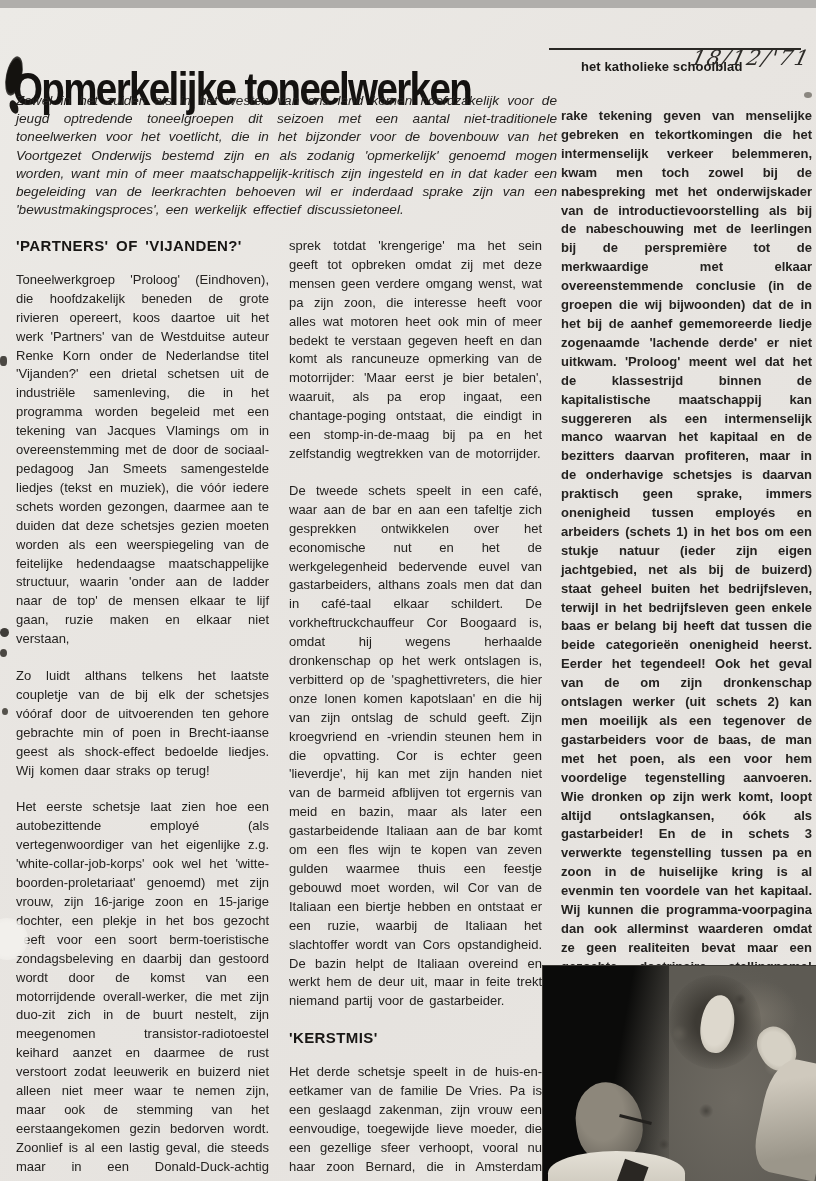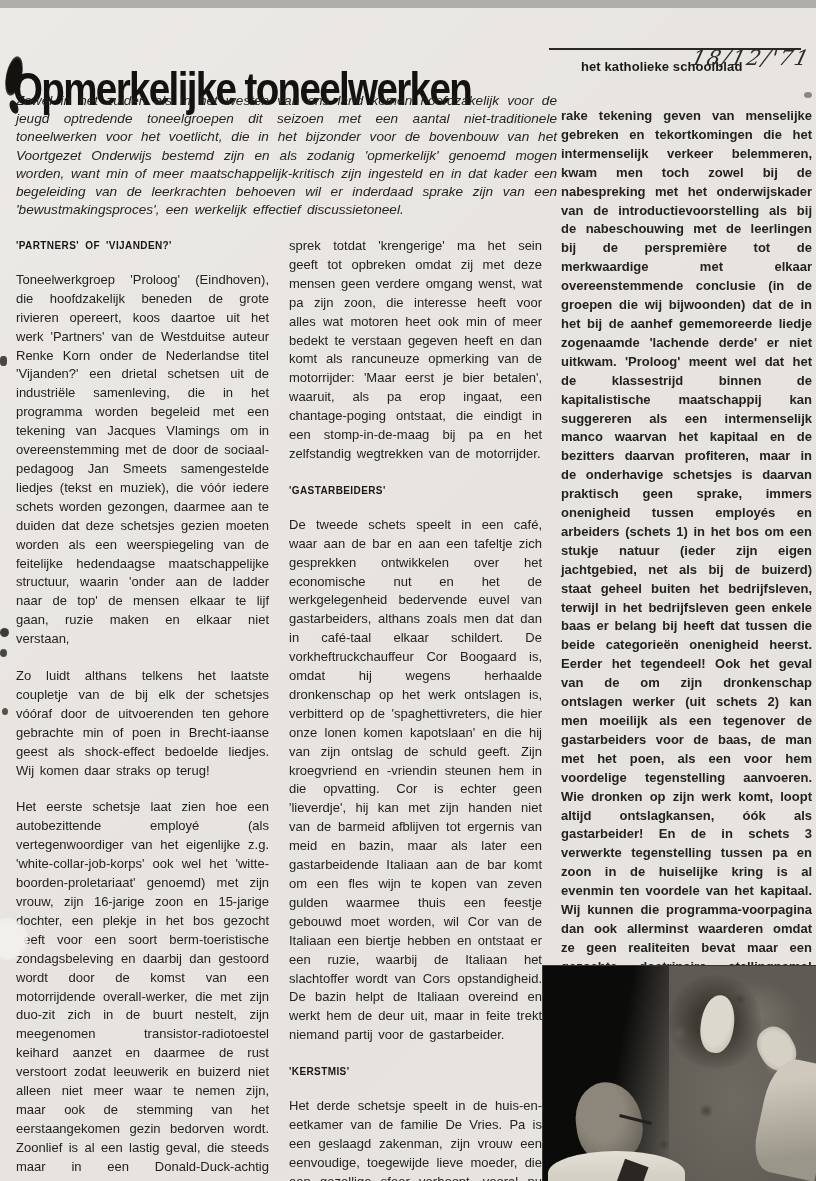--- a/index.html
+++ b/index.html
@@ -28,21 +28,21 @@
     position:absolute;left:16px;top:84px;width:541px;
     font-style:italic;font-size:13.6px;line-height:18.2px;
     text-align:justify;word-spacing:2.5px;color:#262422;
   }
   
   .col{position:absolute;font-size:13px;line-height:18.9px;text-align:justify;word-spacing:2px;color:#242220;}
   .col1{left:16px;top:229px;width:253px;}
   .col2{left:289px;top:229px;width:253px;}
   .col3{left:561px;top:99px;width:251px;font-weight:bold;}
   .col h3{
-    font-size:10px;font-weight:bold;letter-spacing:0.4px;
+    font-size:15px;font-weight:bold;letter-spacing:0.4px;
     margin:0 0 15px 0;color:#181614;text-align:left;word-spacing:3px;
   }
   .col p{margin:0 0 18px 0;}
   .verse{font-style:italic;white-space:pre-line;text-align:left;margin:0 0 18px 0;}
   .gap-top{margin-top:19px;}
   
   .photo{
     position:absolute;left:543px;top:958px;width:273px;height:223px;
     background:
       radial-gradient(ellipse 60px 50px at 78% 22%,rgba(120,115,105,0.9),rgba(90,88,80,0) 70%),
@@ -101,21 +101,20 @@
 
   <div class="col col1">
     <h3>'PARTNERS' OF 'VIJANDEN?'</h3>
     <p>Toneelwerkgroep 'Proloog' (Eindhoven), die hoofdzakelijk beneden de grote rivieren opereert, koos daartoe uit het werk 'Partners' van de Westduitse auteur Renke Korn onder de Nederlandse titel 'Vijanden?' een drietal schetsen uit de industriële samenleving, die in het programma worden begeleid met een tekening van Jacques Vlamings om in overeenstemming met de door de sociaal-pedagoog Jan Smeets samengestelde liedjes (tekst en muziek), die vóór iedere schets worden gezongen, daarmee aan te duiden dat deze schetsjes gezien moeten worden als een weerspiegeling van de feitelijke hedendaagse maatschappelijke structuur, waarin 'onder aan de ladder naar de top' de mensen elkaar te lijf gaan, ruzie maken en elkaar niet verstaan,</p>
     <p>Zo luidt althans telkens het laatste coupletje van de bij elk der schetsjes vóóraf door de uitvoerenden ten gehore gebrachte min of poen in Brecht-iaanse geest als shock-effect bedoelde liedjes. Wij komen daar straks op terug!</p>
     <p>Het eerste schetsje laat zien hoe een autobezittende employé (als vertegenwoordiger van het eigenlijke z.g. 'white-collar-job-korps' ook wel het 'witte-boorden-proletariaat' genoemd) met zijn vrouw, zijn 16-jarige zoon en 15-jarige dochter, een plekje in het bos gezocht heeft voor een soort berm-toeristische zondagsbeleving en daarbij dan gestoord wordt door de komst van een motorrijdende overall-werker, die met zijn duo-zit zich in de buurt nestelt, zijn meegenomen transistor-radiotoestel keihard aanzet en daarmee de rust verstoort zodat leeuwerik en buizerd niet alleen niet meer waar te nemen zijn, maar ook de stemming van het eerstaangekomen gezin bedorven wordt. Zoonlief is al een lastig geval, die steeds maar in een Donald-Duck-achtig stripstijdschrift duikt, terwijl Pa hem permanent opport om even een handje te helpen, terwijl dochterlief eufemistisch gezegd het vertikt om met pa te gaan 'badmintonnen' en ma als liever-lui-dan-moe-exponent verveeld boterhammen met 'al weer' leverpastei klaarmaakt. Pa ergert zich aan de</p>
   </div>
 
   <div class="col col2">
     <p>sprek totdat 'krengerige' ma het sein geeft tot opbreken omdat zij met deze mensen geen verdere omgang wenst, wat pa zijn zoon, die interesse heeft voor alles wat motoren heet ook min of meer bedekt te verstaan gegeven heeft en dan komt als rancuneuze opmerking van de motorrijder: 'Maar eerst je bier betalen', waaruit, als pa erop ingaat, een chantage-poging ontstaat, die eindigt in een stomp-in-de-maag bij pa en het zelfstandig wegtrekken van de motorrijder.</p>
-    <h3 class="gap-top">'GASTARBEIDERS'</h3>
     <p>De tweede schets speelt in een café, waar aan de bar en aan een tafeltje zich gesprekken ontwikkelen over het economische nut en het de werkgelegenheid bedervende euvel van gastarbeiders, althans zoals men dat dan in café-taal elkaar schildert. De vorkheftruckchauffeur Cor Boogaard is, omdat hij wegens herhaalde dronkenschap op het werk ontslagen is, verbitterd op de 'spaghettivreters, die hier onze lonen komen kapotslaan' en die hij van zijn ontslag de schuld geeft. Zijn kroegvriend en -vriendin steunen hem in die opvatting. Cor is echter geen 'lieverdje', hij kan met zijn handen niet van de barmeid afblijven tot ergernis van meid en bazin, maar als later een gastarbeidende Italiaan aan de bar komt om een fles wijn te kopen van zeven gulden waarmee thuis een feestje gebouwd moet worden, wil Cor van de Italiaan een biertje hebben en ontstaat er een ruzie, waarbij de Italiaan het slachtoffer wordt van Cors opstandigheid. De bazin helpt de Italiaan overeind en werkt hem de deur uit, maar in feite trekt niemand partij voor de gastarbeider.</p>
     <h3 class="gap-top">'KERSTMIS'</h3>
     <p>Het derde schetsje speelt in de huis-en-eetkamer van de familie De Vries. Pa is een geslaagd zakenman, zijn vrouw een eenvoudige, toegewijde lieve moeder, die een gezellige sfeer verhoopt, vooral nu haar zoon Bernard, die in Amsterdam economie studeert en bij studentenrelletjes de gevangenis indraaide, ook thuis verwacht wordt. Schoonzoon Wim is een 'asfalt-koning', heeft namelijk behoorlijk verdiend aan het asfalteren van de meeste straten van de stad, maar is een geborneerd type, die als Bernard thuiskomt in het redeneerzog van pa De Vries meepraat en na eerst schampere vragen gesteld te hebben als: 'Hoe was het nou in de gevangenis?' discussies over politieke en maatschappelijke problemen ontketent. Moeder poogt nog wel een en</p>
   </div>
 
   <div class="col col3">
     <p>rake tekening geven van menselijke gebreken en tekortkomingen die het intermenselijk verkeer belemmeren, kwam men toch zowel bij de nabespreking met het onderwijskader van de introductievoorstelling als bij de nabeschouwing met de leerlingen bij de perspremière tot de merkwaardige met elkaar overeenstemmende conclusie (in de groepen die wij bijwoonden) dat de in het bij de aanhef gememoreerde liedje zogenaamde 'lachende derde' er niet uitkwam. 'Proloog' meent wel dat het de klassestrijd binnen de kapitalistische maatschappij kan suggereren als een intermenselijk manco waarvan het kapitaal en de bezitters daarvan profiteren, maar in de onderhavige schetsjes is daarvan praktisch geen sprake, immers onenigheid tussen employés en arbeiders (schets 1) in het bos om een stukje natuur (ieder zijn eigen jachtgebied, net als bij de buizerd) staat geheel buiten het bedrijfsleven, terwijl in het bedrijfsleven geen enkele baas er belang bij heeft dat tussen die beide categorieën onenigheid heerst. Eerder het tegendeel! Ook het geval van de om zijn dronkenschap ontslagen werker (uit schets 2) kan men moeilijk als een tegenover de gastarbeiders voor de baas, de man met het poen, als een voor hem voordelige tegenstelling aanvoeren. Wie dronken op zijn werk komt, loopt altijd ontslagkansen, óók als gastarbeider! En de in schets 3 verwerkte tegenstelling tussen pa en zoon in de huiselijke kring is al evenmin ten voordele van het kapitaal. Wij kunnen die programma-voorpagina dan ook allerminst waarderen omdat ze geen realiteiten bevat maar een gezochte doctrinaire stellingname! Waarmee we nog niet gezegd hebben dat de schetsjes zelf niet gezien mogen worden.</p>
   </div>
 
   <div class="photo" title="Zwart-wit toneelfoto: man met bril en wit overhemd op de voorgrond, vrouw met donker krullend haar gebarend op de achtergrond">

